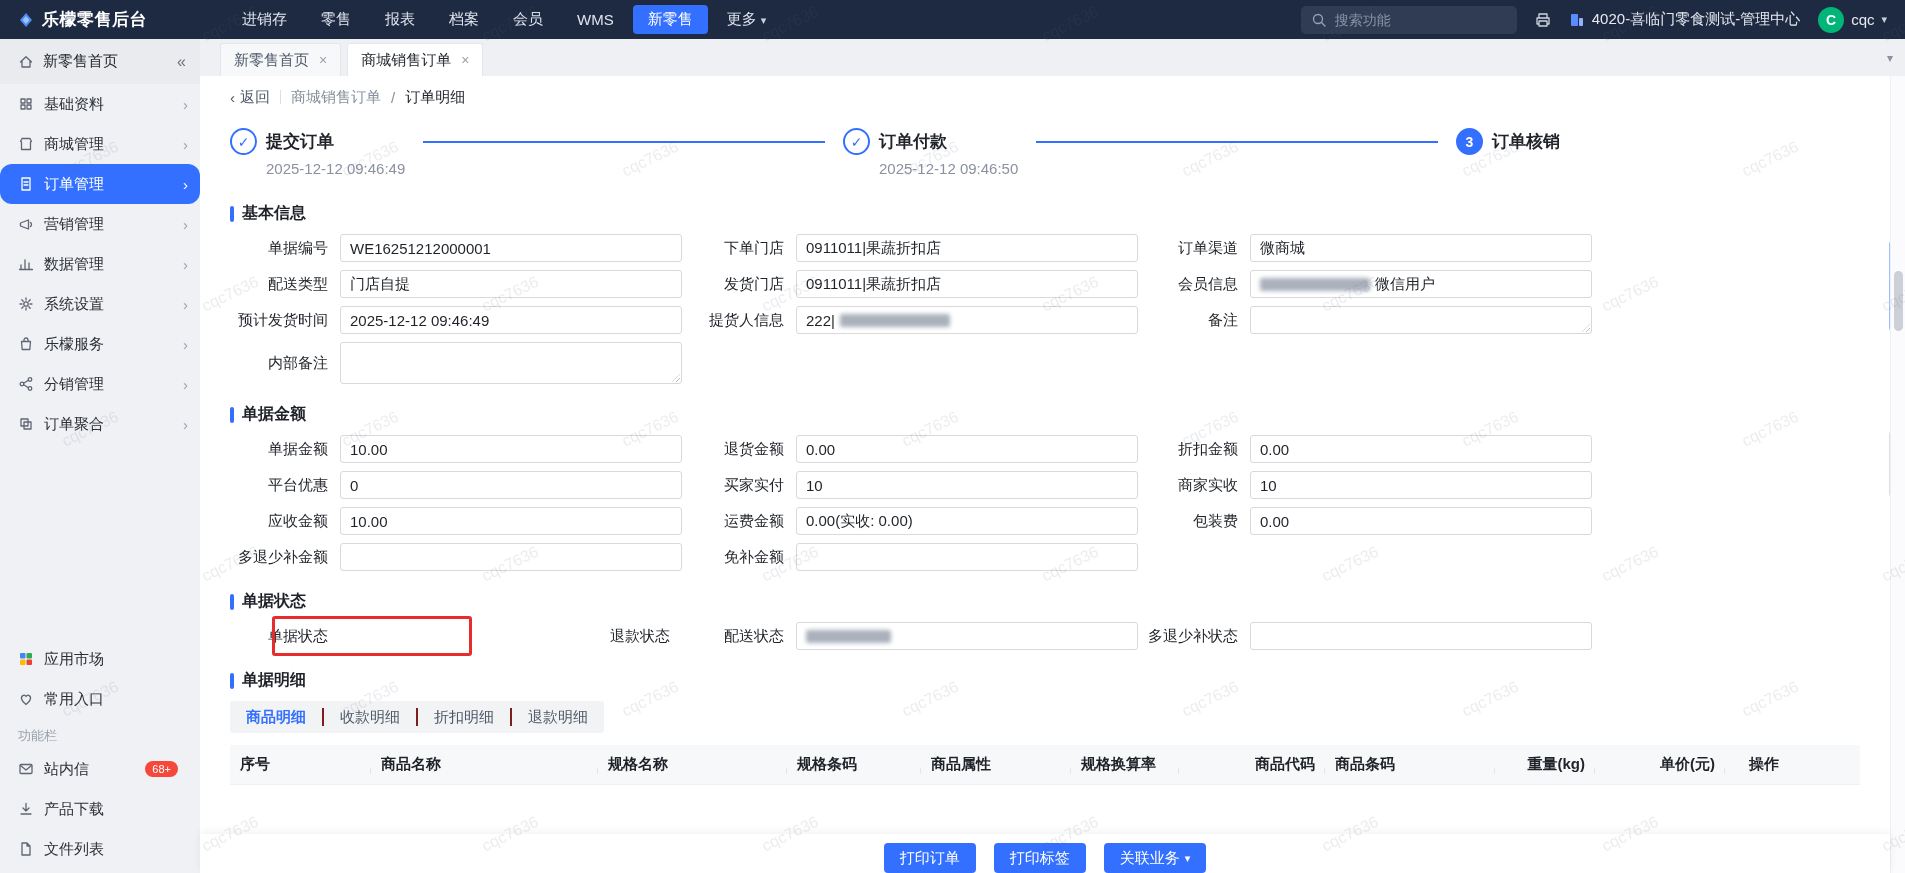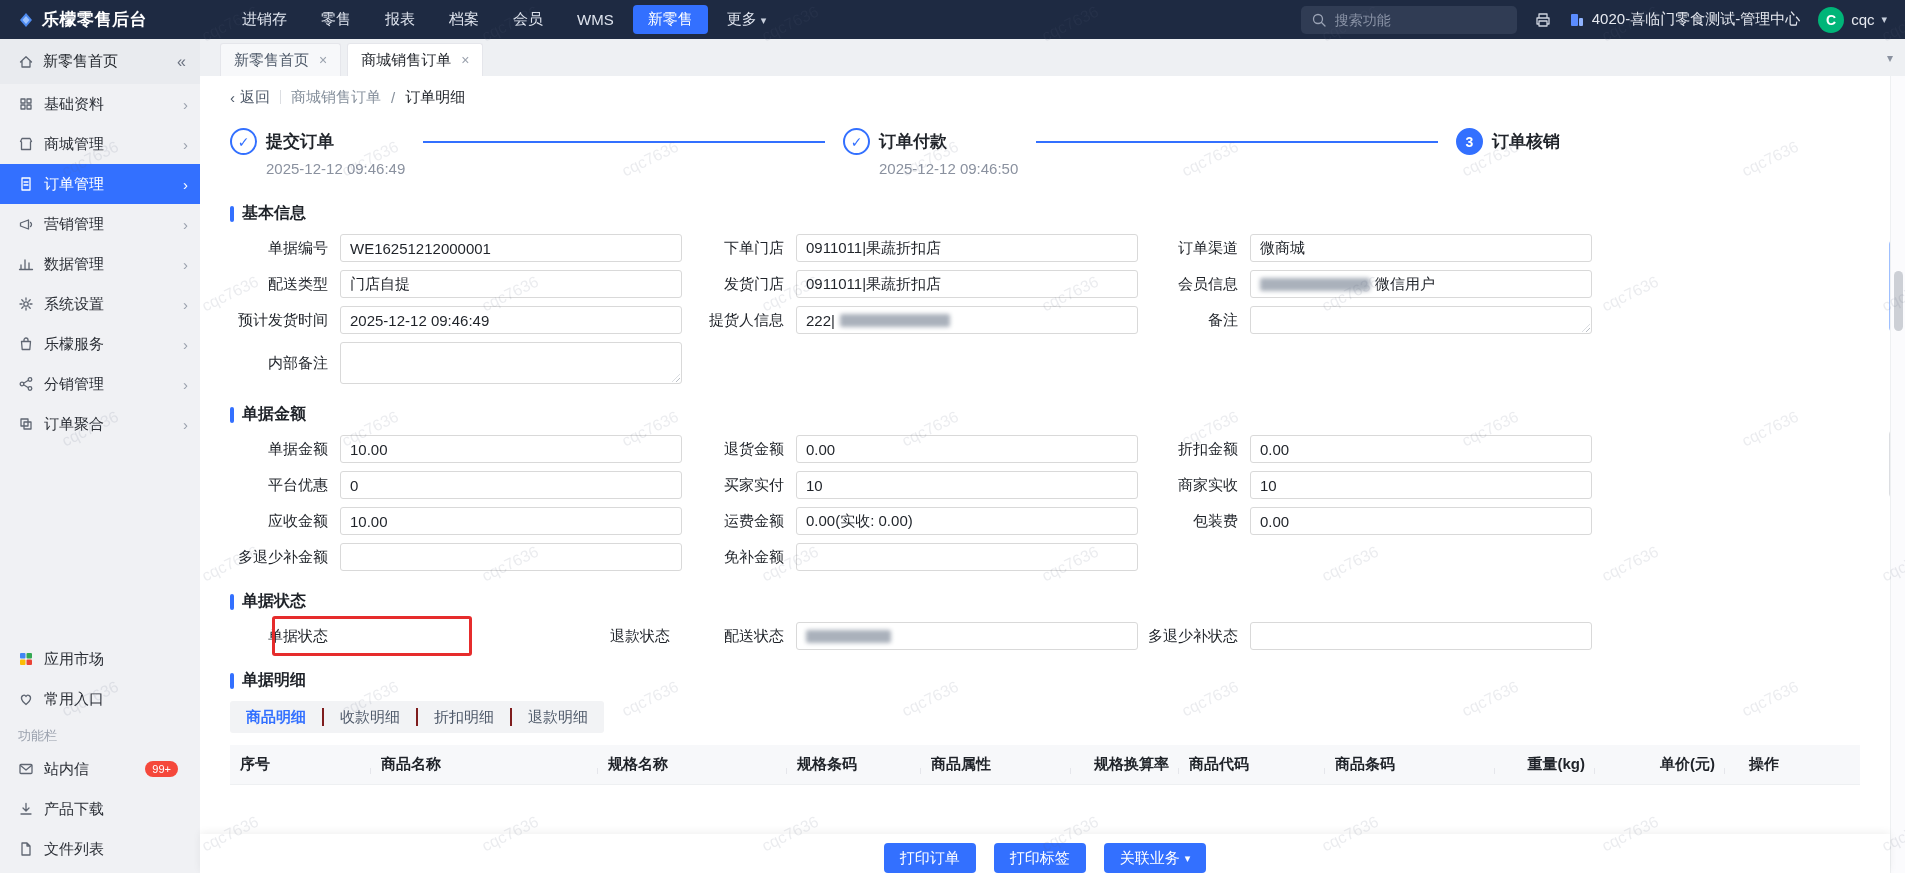--- a/index.html
+++ b/index.html
@@ -44,21 +44,21 @@
 
   
   .sidebar{position:absolute; left:0; top:39px; bottom:0; width:200px; background:#f0f1f4;
     display:flex; flex-direction:column; z-index:25;}
   .side-header{height:45px; background:#e9ebef; display:flex; align-items:center; gap:9px;
     padding:0 14px 0 18px; font-size:15px; color:#1f2329; cursor:pointer;}
   .collapse{margin-left:auto; color:#6b7280; font-size:16px; cursor:pointer;}
   .side-item{height:40px; display:flex; align-items:center; gap:10px; padding:0 12px 0 18px;
     font-size:15px; color:#2b2f36; cursor:pointer; white-space:nowrap;}
   .side-item .arrow{margin-left:auto; color:#9aa1ad; font-size:15px;}
-  .side-item.active{background:var(--accent); color:#fff;}
+  .side-item.active{background:var(--accent); color:#fff;border-radius:12px;}
   .side-item.active .arrow{color:#fff;}
   .side-item.active svg{stroke:#fff;}
   .side-bottom{margin-top:auto; padding-bottom:4px;}
   .side-label{font-size:13px; color:#9aa1ad; padding:8px 0 6px 18px; height:30px;}
   .badge{margin-left:auto; margin-right:10px; background:var(--badge); color:#fff; font-size:11px;
     padding:1px 7px; border-radius:9px; line-height:14px;}
   .icon16{width:16px; height:16px; flex:none; stroke:#5f6672; fill:none; stroke-width:1.3; stroke-linecap:round; stroke-linejoin:round;}
   .icon-colored{stroke:none;}
 
   
@@ -108,21 +108,21 @@
     height:18px; display:flex; align-items:center;}
   .d-tab:first-child{border-left:none;}
   .d-tab.active{color:var(--accent); font-weight:600;}
 
   .table-head{margin-top:12px; height:40px; background:#f7f8fa; border-bottom:1px solid #eef0f2;
     display:flex; align-items:center; font-size:15px; font-weight:bold; color:#1f2329;}
   .th{padding:0 10px; position:relative; white-space:nowrap; overflow:hidden;}
   .th::after{content:''; position:absolute; right:0; top:13px; width:1px; height:14px; background:#e5e6eb;}
   .th:last-child::after{display:none;}
   .c1{width:141px;} .c2{width:227px;} .c3{width:189px;} .c4{width:134px;} .c5{width:150px;}
-  .c6{width:108px; text-align:right;} .c7{width:146px;} .c8{width:170px;}
+  .c6{width:108px; } .c7{width:146px;text-align:right;} .c8{width:170px;}
   .c9{width:100px; text-align:right;} .c10{width:130px; text-align:right;}
   .c11{flex:1; padding-left:24px;}
 
   
   .footer{position:absolute; left:200px; right:15px; bottom:0; height:39px; background:#fff;
     box-shadow:0 -2px 8px rgba(0,0,0,0.06); display:flex; align-items:flex-end; justify-content:center;
     gap:18px; z-index:26;}
   .btn{height:30px; padding:0 16px; background:var(--accent); color:#fff; border:none; border-radius:4px;
     font-size:15px; font-family:inherit; cursor:pointer; display:flex; align-items:center; gap:5px;}
 
@@ -294,21 +294,21 @@
           </svg>
         <span>常用入口</span>
       </div>
       <div class="side-label">功能栏</div>
       <div class="side-item">
         <svg class="icon16" viewBox="0 0 16 16">
             <rect x="2" y="3.5" width="12" height="9" rx="1"></rect>
             <path d="M2.5 4.5 L8 9 L13.5 4.5"></path>
           </svg>
         <span>站内信</span>
-        <span class="badge">99+</span>
+        <span class="badge">68+</span>
       </div>
       <div class="side-item">
         <svg class="icon16" viewBox="0 0 16 16">
             <path d="M8 2.5v7M5 7l3 3 3-3M3 13h10"></path>
           </svg>
         <span>产品下载</span>
       </div>
       <div class="side-item">
         <svg class="icon16" viewBox="0 0 16 16">
             <path d="M4 2h5l3 3v9H4zM9 2v3h3"></path>

